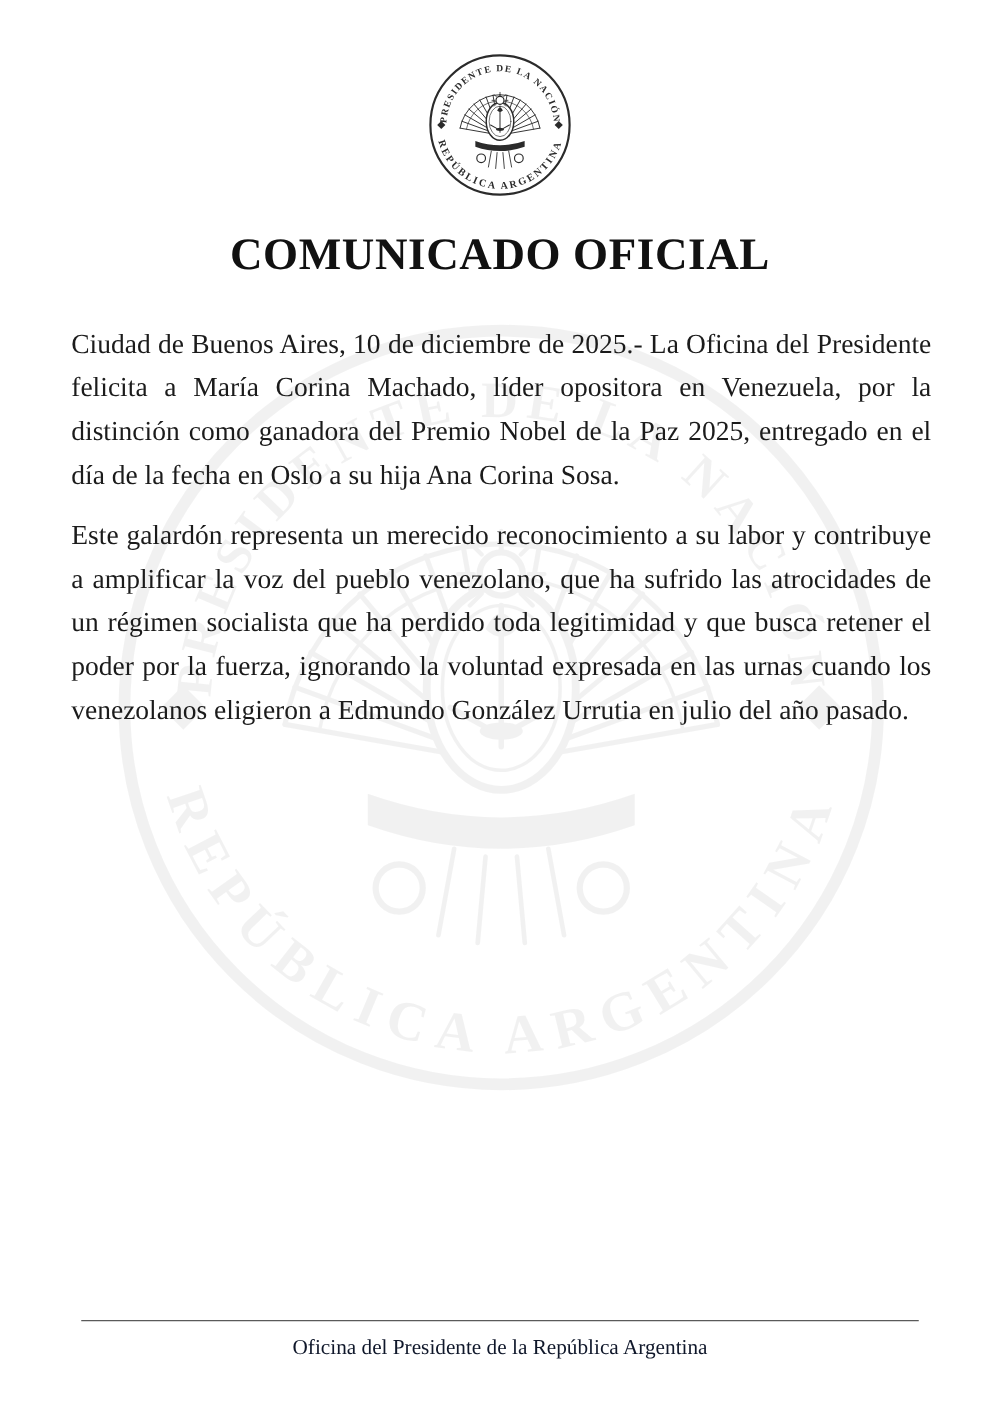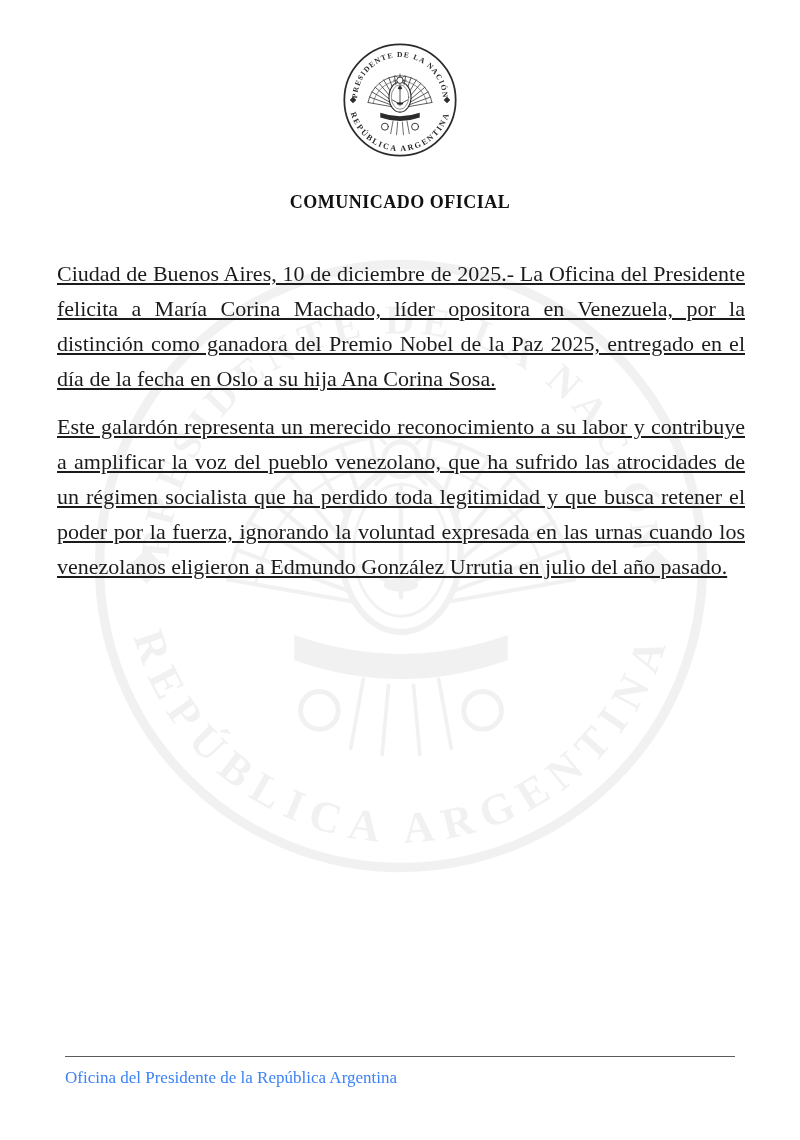--- a/index.html
+++ b/index.html
@@ -27,45 +27,45 @@
     font-family:"Liberation Serif",serif;
     font-weight:700;
     fill:#2b2b2b;
     stroke:none;
   }
   .ring-top{font-size:13px;letter-spacing:2px;}
   .ring-bottom{font-size:14px;letter-spacing:3.2px;}
   h1.title{
     margin:24px 0 0 0;
     text-align:center;
-    font-size:18px;
+    font-size:36px;
     line-height:32px;
     font-weight:700;
     letter-spacing:0.5px;
     color:#111111;
   }
-  main.body-text{margin:38px 55px 0 57px;text-decoration:underline;}
+  main.body-text{margin:38px 55px 0 57px;}
   main.body-text p{
     margin:0 0 13px 0;
     font-size:22px;
     line-height:35px;
     text-align:justify;
     color:#1b1b1b;
   }
   footer.doc-footer{
     position:absolute;
     top:1056px;left:65px;width:670px;
     z-index:1;
   }
   .footer-rule{border-top:1.5px solid #5a5a5a;height:0;}
   .footer-text{
     margin:11px 0 0 0;
-    text-align:left;
+    text-align:center;
     font-size:17px;
-    color:#3b82f6;
+    color:#0f172a;
   }
 </style>
 </head>
 <body>
 
 <div class="page">
 
   <svg class="watermark" viewBox="0 0 200 200" aria-hidden="true">
     <use href="#seal-g"></use>
   </svg>

